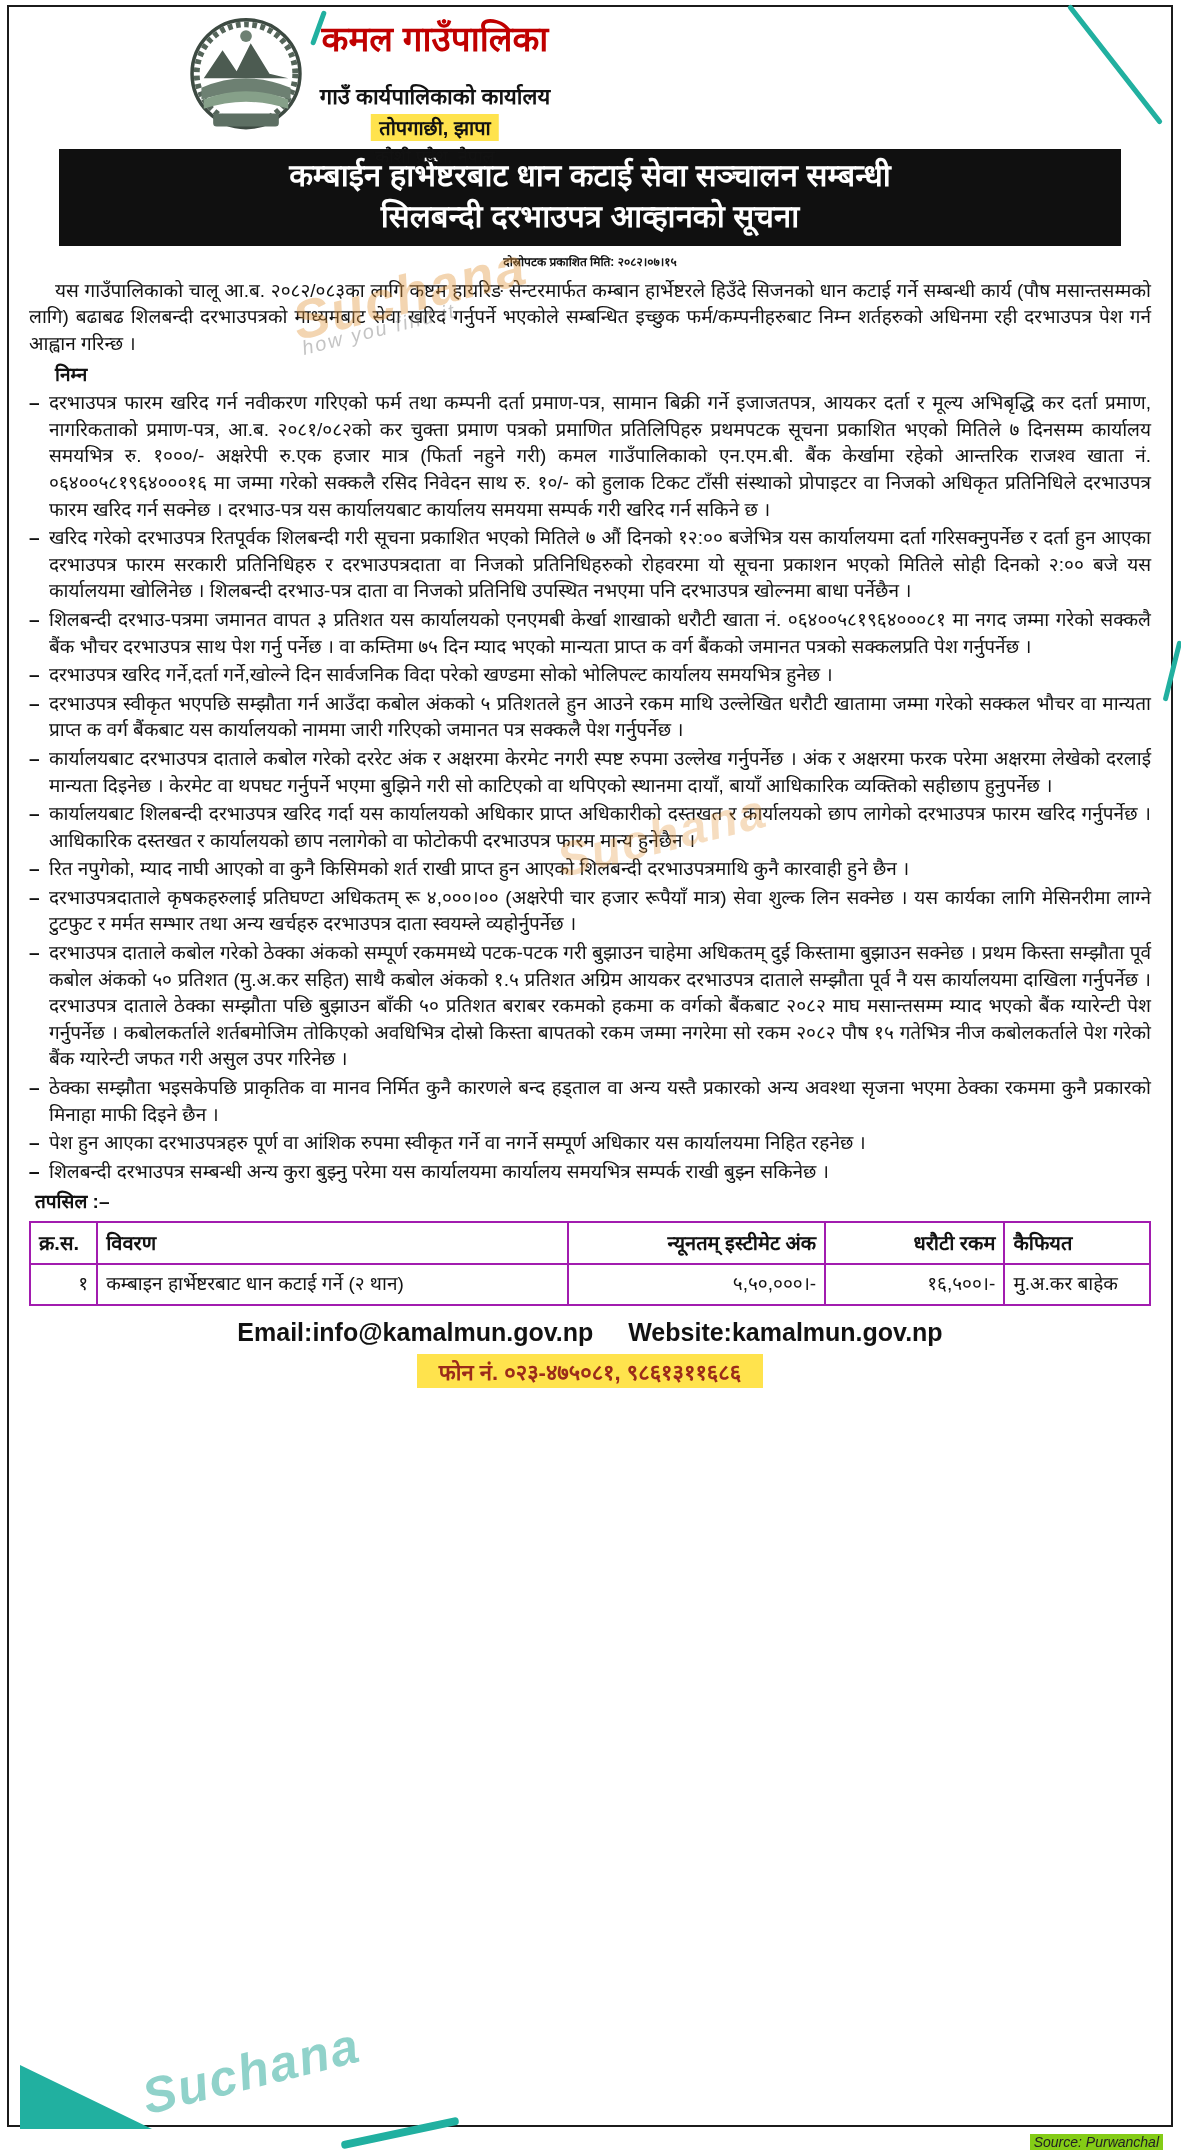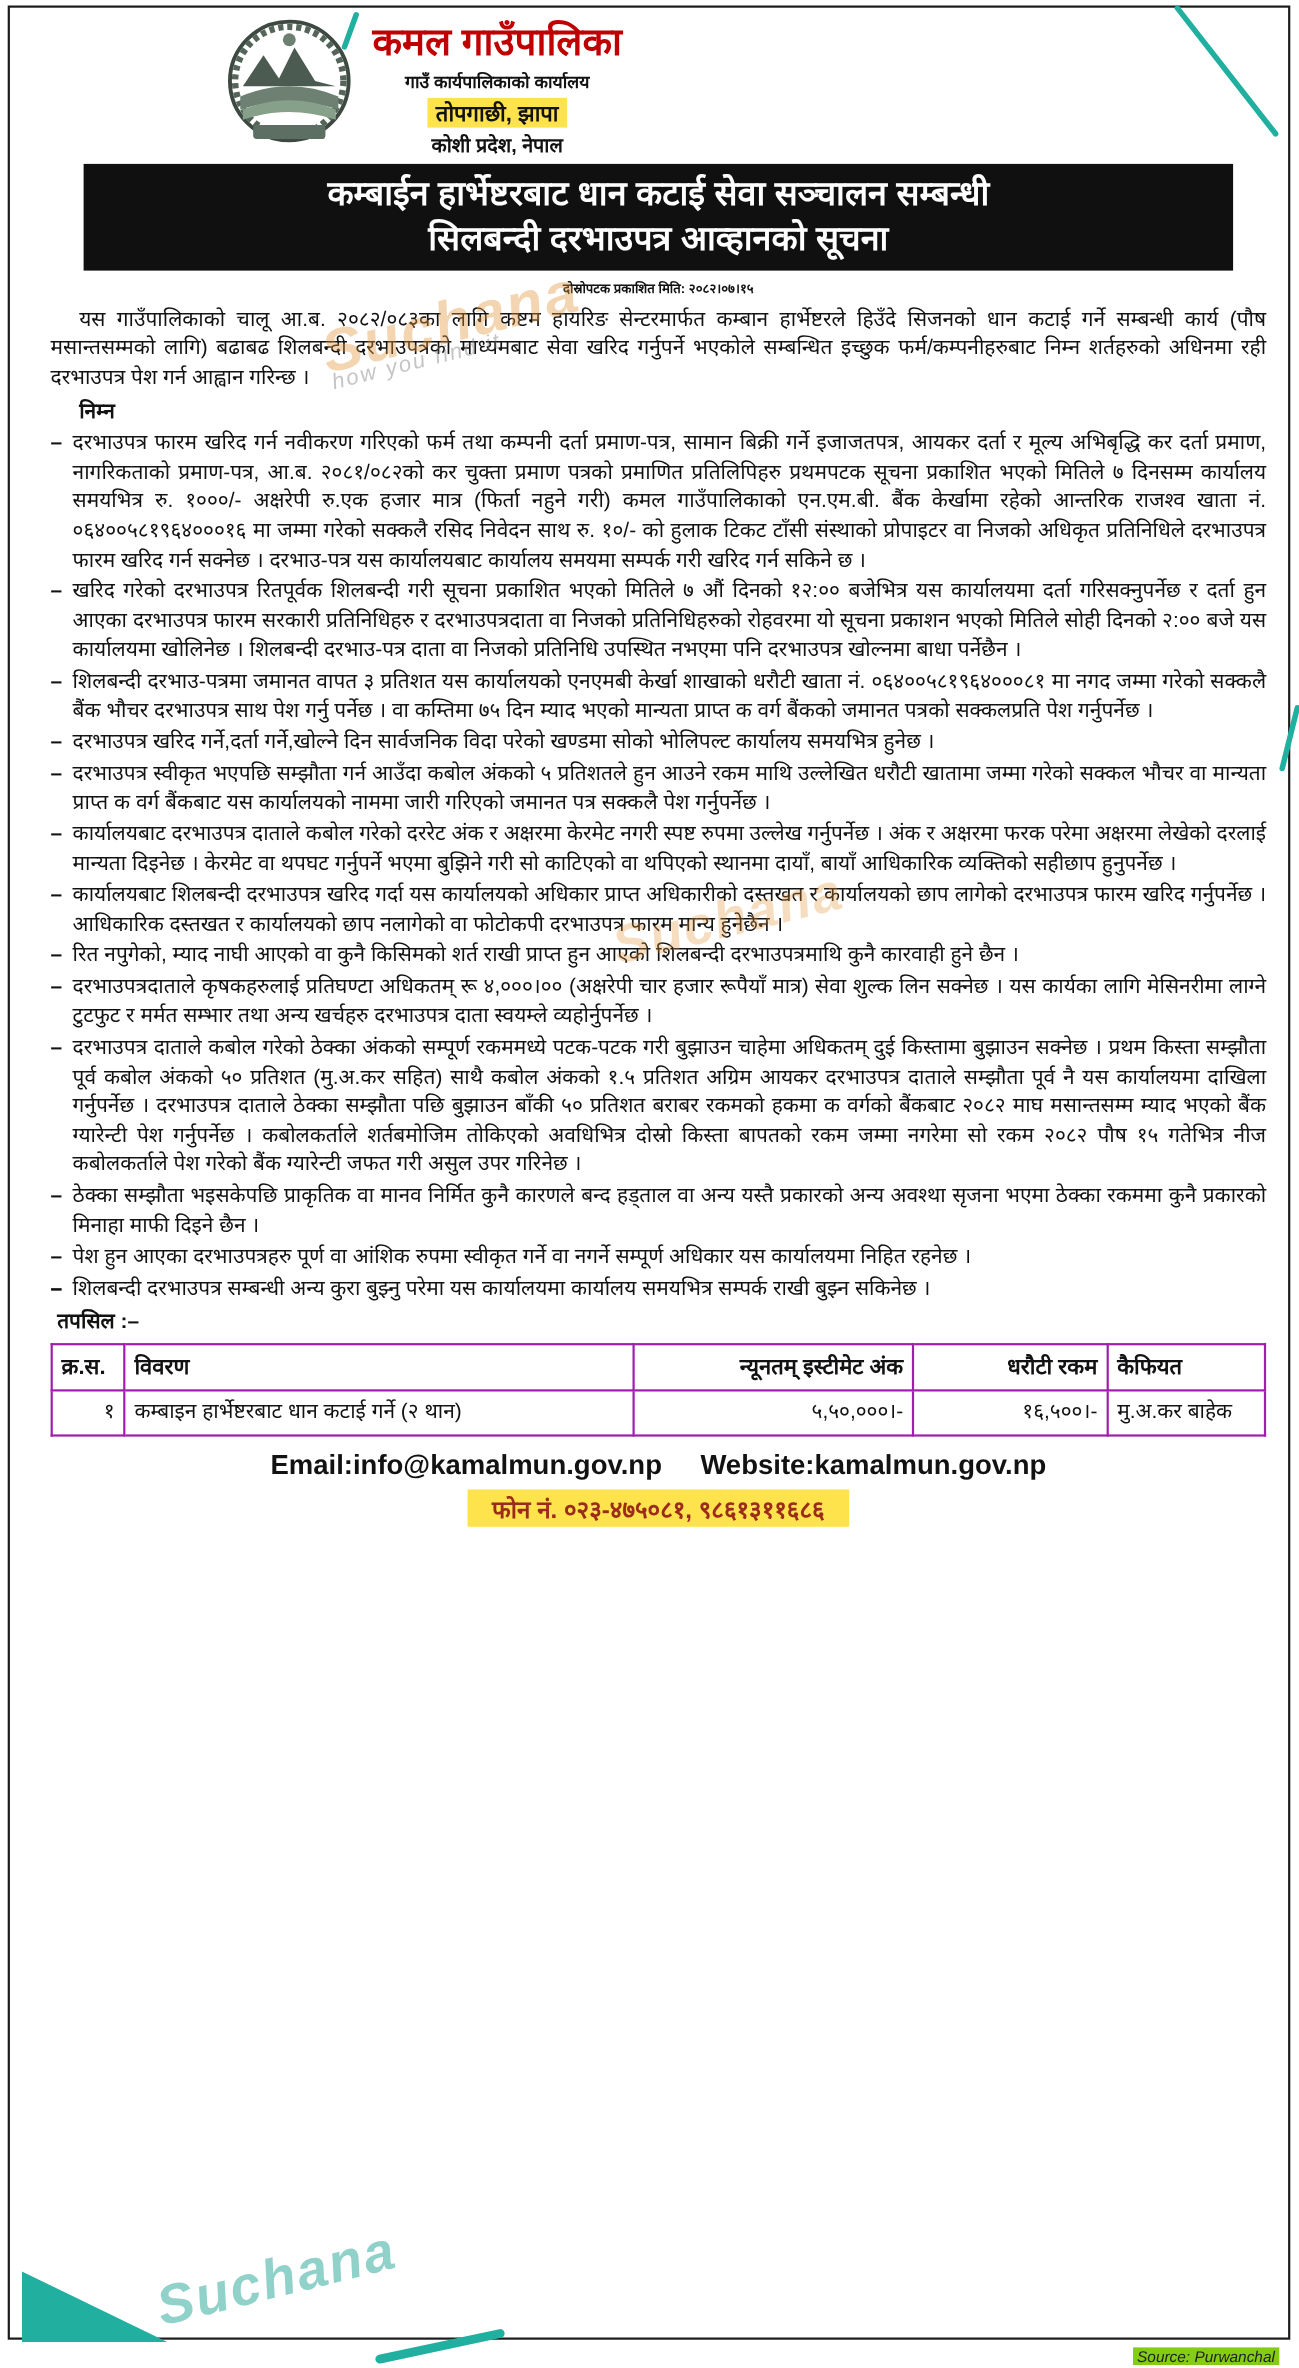--- a/index.html
+++ b/index.html
@@ -8,36 +8,36 @@
     background:#ffffff;
     font-family:"Liberation Sans","DejaVu Sans",sans-serif;
     color:#121212;
     position:relative;
     overflow:hidden;
   }
   .page { position:absolute; inset:0; }
   .frame {
     position:absolute; left:7px; top:5px; right:8px; bottom:26px;
     border:2px solid #1b1b1b;
-    padding:6px 20px 0 37px;
+    padding:6px 20px 0 20px;
     z-index:1;
   }
   
   .header { position:relative; height:128px; }
   .logo { position:absolute; left:158px; top:2px; }
   .header-text {
     position:absolute; left:406px; top:6px;
     transform:translateX(-50%);
     text-align:center; white-space:nowrap;
   }
   .muni-title {
     color:var(--title-red,#c00000);
     font-size:35px; font-weight:bold; line-height:1.15;
   }
-  .office-line { font-size:16px; font-weight:bold; margin-top:4px; }
+  .office-line { font-size:22px; font-weight:bold; margin-top:21px; }
   .addr-line {
     display:inline-block; font-size:20px; font-weight:bold; margin-top:4px;
     background:var(--highlight-yellow,#ffe34d); padding:0 8px;
   }
   .prov-line { font-size:18px; font-weight:bold; margin-top:3px; }
   
   .banner {
     margin:8px 30px 0 30px;
     background:var(--banner-bg,#101010);
     color:#ffffff; text-align:center;

